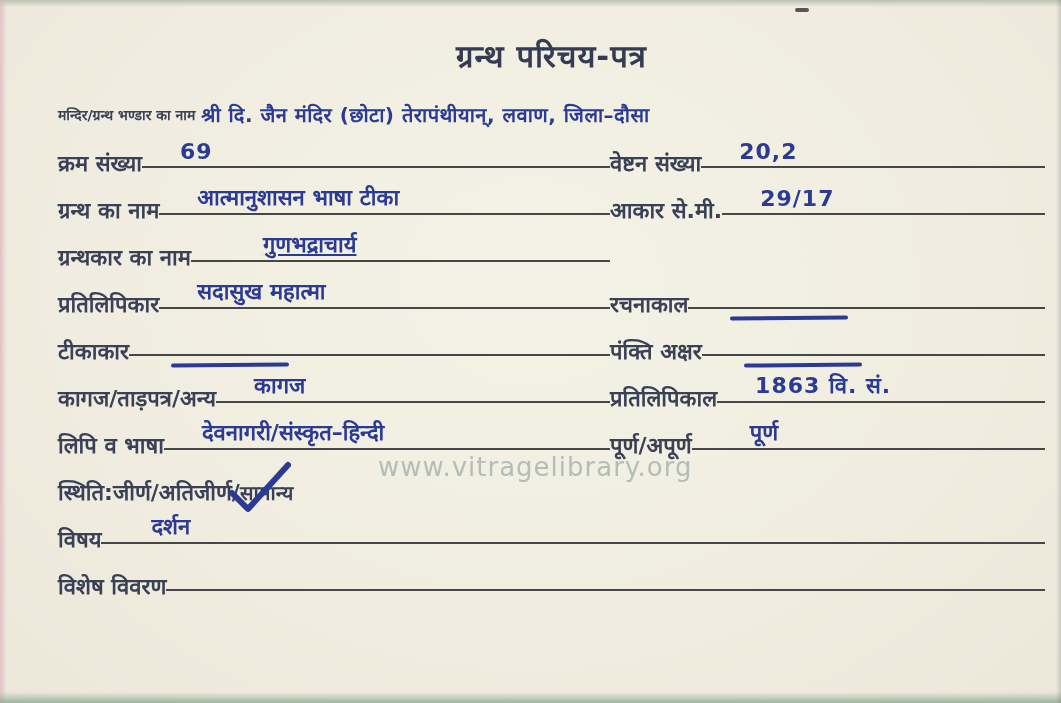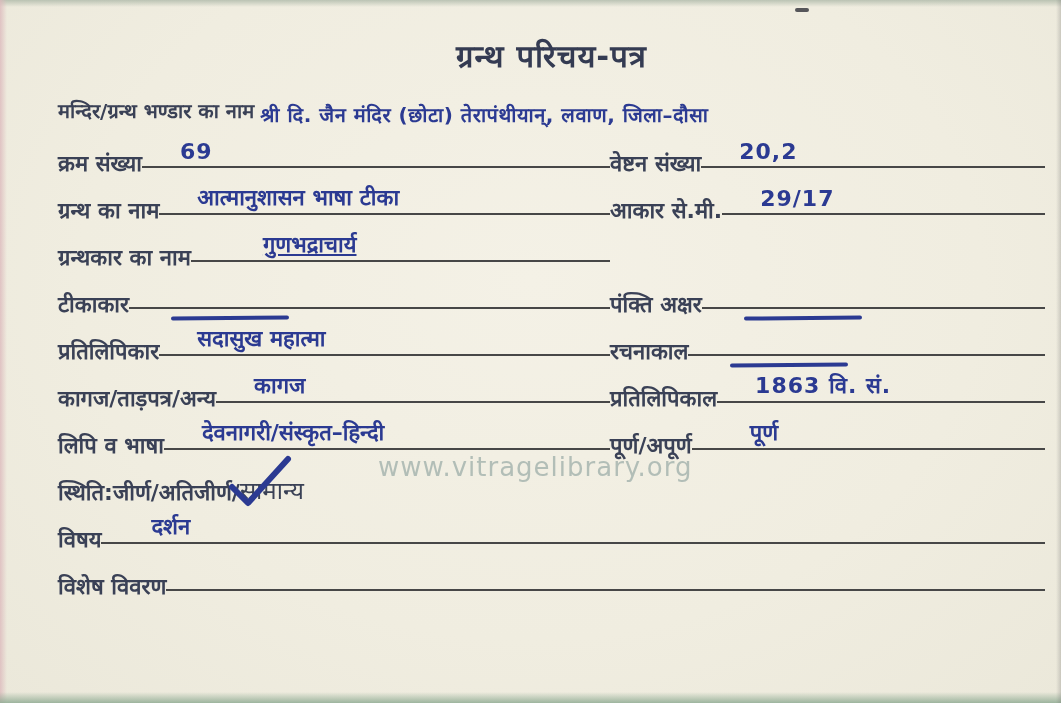--- a/index.html
+++ b/index.html
@@ -25,21 +25,21 @@
     background:linear-gradient(to left,rgba(110,110,110,.28),rgba(233,230,218,0));}
   .speck{position:absolute;background:#56565a;border-radius:2px;}
 
   .title{
     margin-top:30px;height:48px;text-align:center;
     font-size:31px;font-weight:bold;color:#343b52;letter-spacing:1px;
   }
   .header-row{
     height:46px;display:flex;align-items:flex-end;white-space:nowrap;
   }
-  .header-row .label{font-size:20px;font-weight:bold;color:#3a4156;}
+  .header-row .label{font-size:14px;font-weight:bold;color:#3a4156;}
   .header-row .value{font-size:20px;font-weight:bold;color:#2b3a92;margin-left:6px;letter-spacing:.5px;}
 
   .rows{margin-top:6px;}
   .row{display:flex;height:47px;}
   .field{display:flex;flex:1;align-items:flex-end;min-width:0;}
   .field.left{flex:0 0 552px;}
   .label{
     font-size:22px;font-weight:bold;color:#3a4156;white-space:nowrap;
     padding-bottom:4px;
   }
@@ -51,21 +51,21 @@
     position:absolute;left:38px;bottom:2px;white-space:nowrap;
     font-size:22px;font-weight:bold;color:#2b3a92;margin-top:12px;
   }
   .value.num{letter-spacing:1px;}
   .blank-dash{
     position:absolute;left:42px;bottom:-13px;width:118px;height:4px;
     background:#2b3a92;border-radius:2px;transform:rotate(-.6deg);
   }
   .status-wrap{display:flex;align-items:flex-end;padding-bottom:4px;white-space:nowrap;}
   .status-part{font-size:22px;font-weight:bold;color:#3a4156;}
-  .status-checked{position:relative;font-size:24px;font-weight:normal;color:#3a4156;}
+  .status-checked{position:relative;font-size:20px;font-weight:bold;color:#3a4156;}
   .check-svg{position:absolute;left:-14px;top:-16px;overflow:visible;}
 
   .watermark{
     position:absolute;left:378px;top:452px;
     font-size:26px;color:rgba(125,150,148,.55);letter-spacing:1px;
     font-weight:normal;
   }
 </style>
 </head>
 <body>
@@ -115,42 +115,42 @@
       <div class="field left">
         <span class="label">ग्रन्थकार का नाम</span>
         <span class="fill">
           <span class="value" style="left:72px;text-decoration:underline;">गुणभद्राचार्य</span>
         </span>
       </div>
     </div>
 
     <div class="row">
       <div class="field left">
+        <span class="label">प्रतिलिपिकार</span>
+        <span class="fill">
+          <span class="value">सदासुख महात्मा</span>
+        </span>
+      </div>
+      <div class="field">
+        <span class="label">रचनाकाल</span>
+        <span class="fill">
+          <span class="blank-dash"></span>
+        </span>
+      </div>
+    </div>
+
+    <div class="row">
+      <div class="field left">
         <span class="label">टीकाकार</span>
         <span class="fill">
           <span class="blank-dash"></span>
         </span>
       </div>
       <div class="field">
         <span class="label">पंक्ति अक्षर</span>
-        <span class="fill">
-          <span class="blank-dash"></span>
-        </span>
-      </div>
-    </div>
-
-    <div class="row">
-      <div class="field left">
-        <span class="label">प्रतिलिपिकार</span>
-        <span class="fill">
-          <span class="value">सदासुख महात्मा</span>
-        </span>
-      </div>
-      <div class="field">
-        <span class="label">रचनाकाल</span>
         <span class="fill">
           <span class="blank-dash"></span>
         </span>
       </div>
     </div>
 
     <div class="row">
       <div class="field left">
         <span class="label">कागज/ताड़पत्र/अन्य</span>
         <span class="fill">

